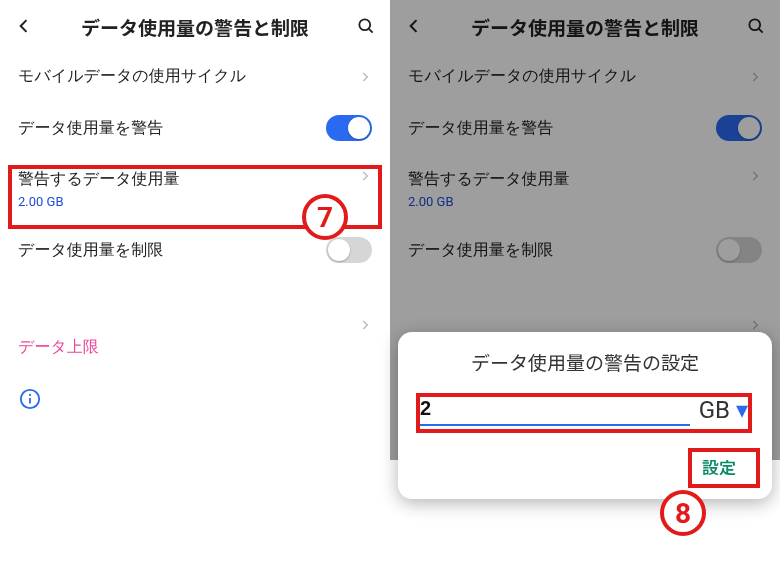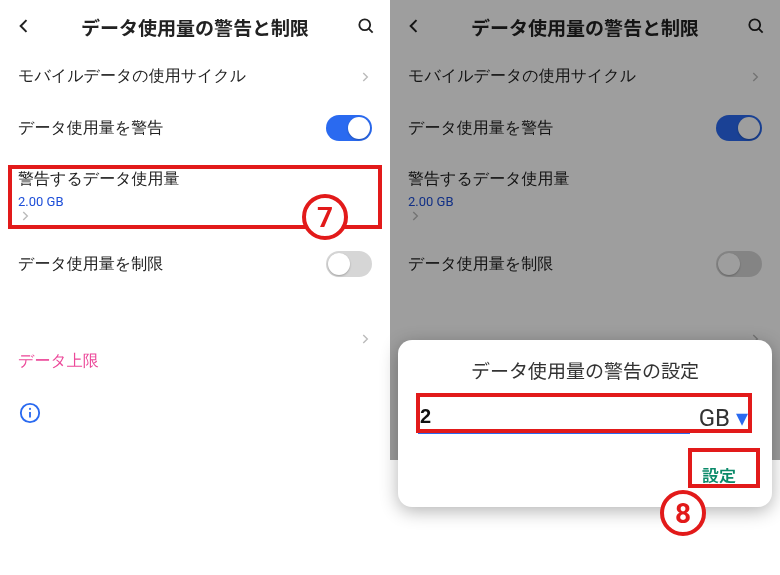--- a/index.html
+++ b/index.html
@@ -13,36 +13,36 @@
   .hdr { display: flex; align-items: center; height: 52px; padding: 0 10px; }
   .hdr .back { width: 28px; height: 28px; display:flex; align-items:center; justify-content:center; color:#222; }
   .hdr .title { flex:1; text-align:center; font-size: 19px; font-weight: 700; color:#222; }
   .hdr .search { width: 28px; height:28px; display:flex; align-items:center; justify-content:center; color:#222;}
   
   .row { display:flex; align-items:center; padding: 14px 18px; font-size: 16px; color:#222; position:relative;}
   .row .label { flex:1;font-family:Liberation Mono, monospace; }
   .row .sub { font-size: 13px; color:#1d4ed8; margin-top:4px;}
   .row .chev { color:#bbb; }
   .row.disabled .label { color:#ec4899;margin-top:46px; }
-  .row.twoline { align-items:flex-start; flex-direction: column; }
+  .row.twoline { align-items:flex-start; flex-direction: row; }
   .row.twoline .col { flex:1; display:flex; flex-direction:column;}
   
   .toggle { width: 46px; height: 26px; border-radius: 13px; background:#d6d6d6; position:relative; }
   .toggle::after { content:""; position:absolute; width:22px; height:22px; border-radius:50%; background:#fff; top:2px; left:2px; box-shadow:0 1px 2px rgba(0,0,0,0.25);}
   .toggle.on { background:#2a6af0; }
   .toggle.on::after { left:22px; }
   
   .info { display:flex; padding: 16px 18px; }
   .info .iicon { width:24px; height:24px; flex:none; margin-right:16px; color:#2a6af0; display:flex; align-items:flex-start; justify-content:center;}
   .info .text { font-size: 14px; color:#666; line-height:1.75; margin-top: -2px;}
   
   .redbox { position:absolute; border:4px solid #e21a1a; pointer-events:none; }
   .badge { position:absolute; width:46px; height:46px; border:4px solid #e21a1a; border-radius:50%; background:#fff; color:#e21a1a; font-weight:700; font-size:28px; display:flex; align-items:center; justify-content:center; pointer-events:none;}
   
-  .dialog { position:absolute; left:8px; right:8px; top: 340px; background:#fff; border-radius:14px; padding: 16px 20px 12px 20px; z-index:2; box-shadow:0 4px 18px rgba(0,0,0,0.3);}
+  .dialog { position:absolute; left:8px; right:8px; top: 332px; background:#fff; border-radius:14px; padding: 16px 20px 12px 20px; z-index:2; box-shadow:0 4px 18px rgba(0,0,0,0.3);}
   .dialog .dtitle { text-align:center; font-size:19px; color:#333; margin-bottom:18px;}
   .dialog .fieldrow { display:flex; align-items:center; }
   .dialog .num { flex:1; border:none; border-bottom:2px solid #2a6af0; font-size:20px; font-weight:600; padding:4px 2px; outline:none; color:#111;}
   .dialog .unit { width:70px; text-align:right; font-size:24px; color:#333; padding-right:4px;}
   .dialog .tri { color:#2a6af0; }
   .dialog .actions { display:flex; justify-content:flex-end; margin-top:20px;}
   .dialog .btn { font-size:17px; font-weight:600; color:#0b8a6a; padding:8px 16px;}
   
   svg { display:block; }
 </style>

